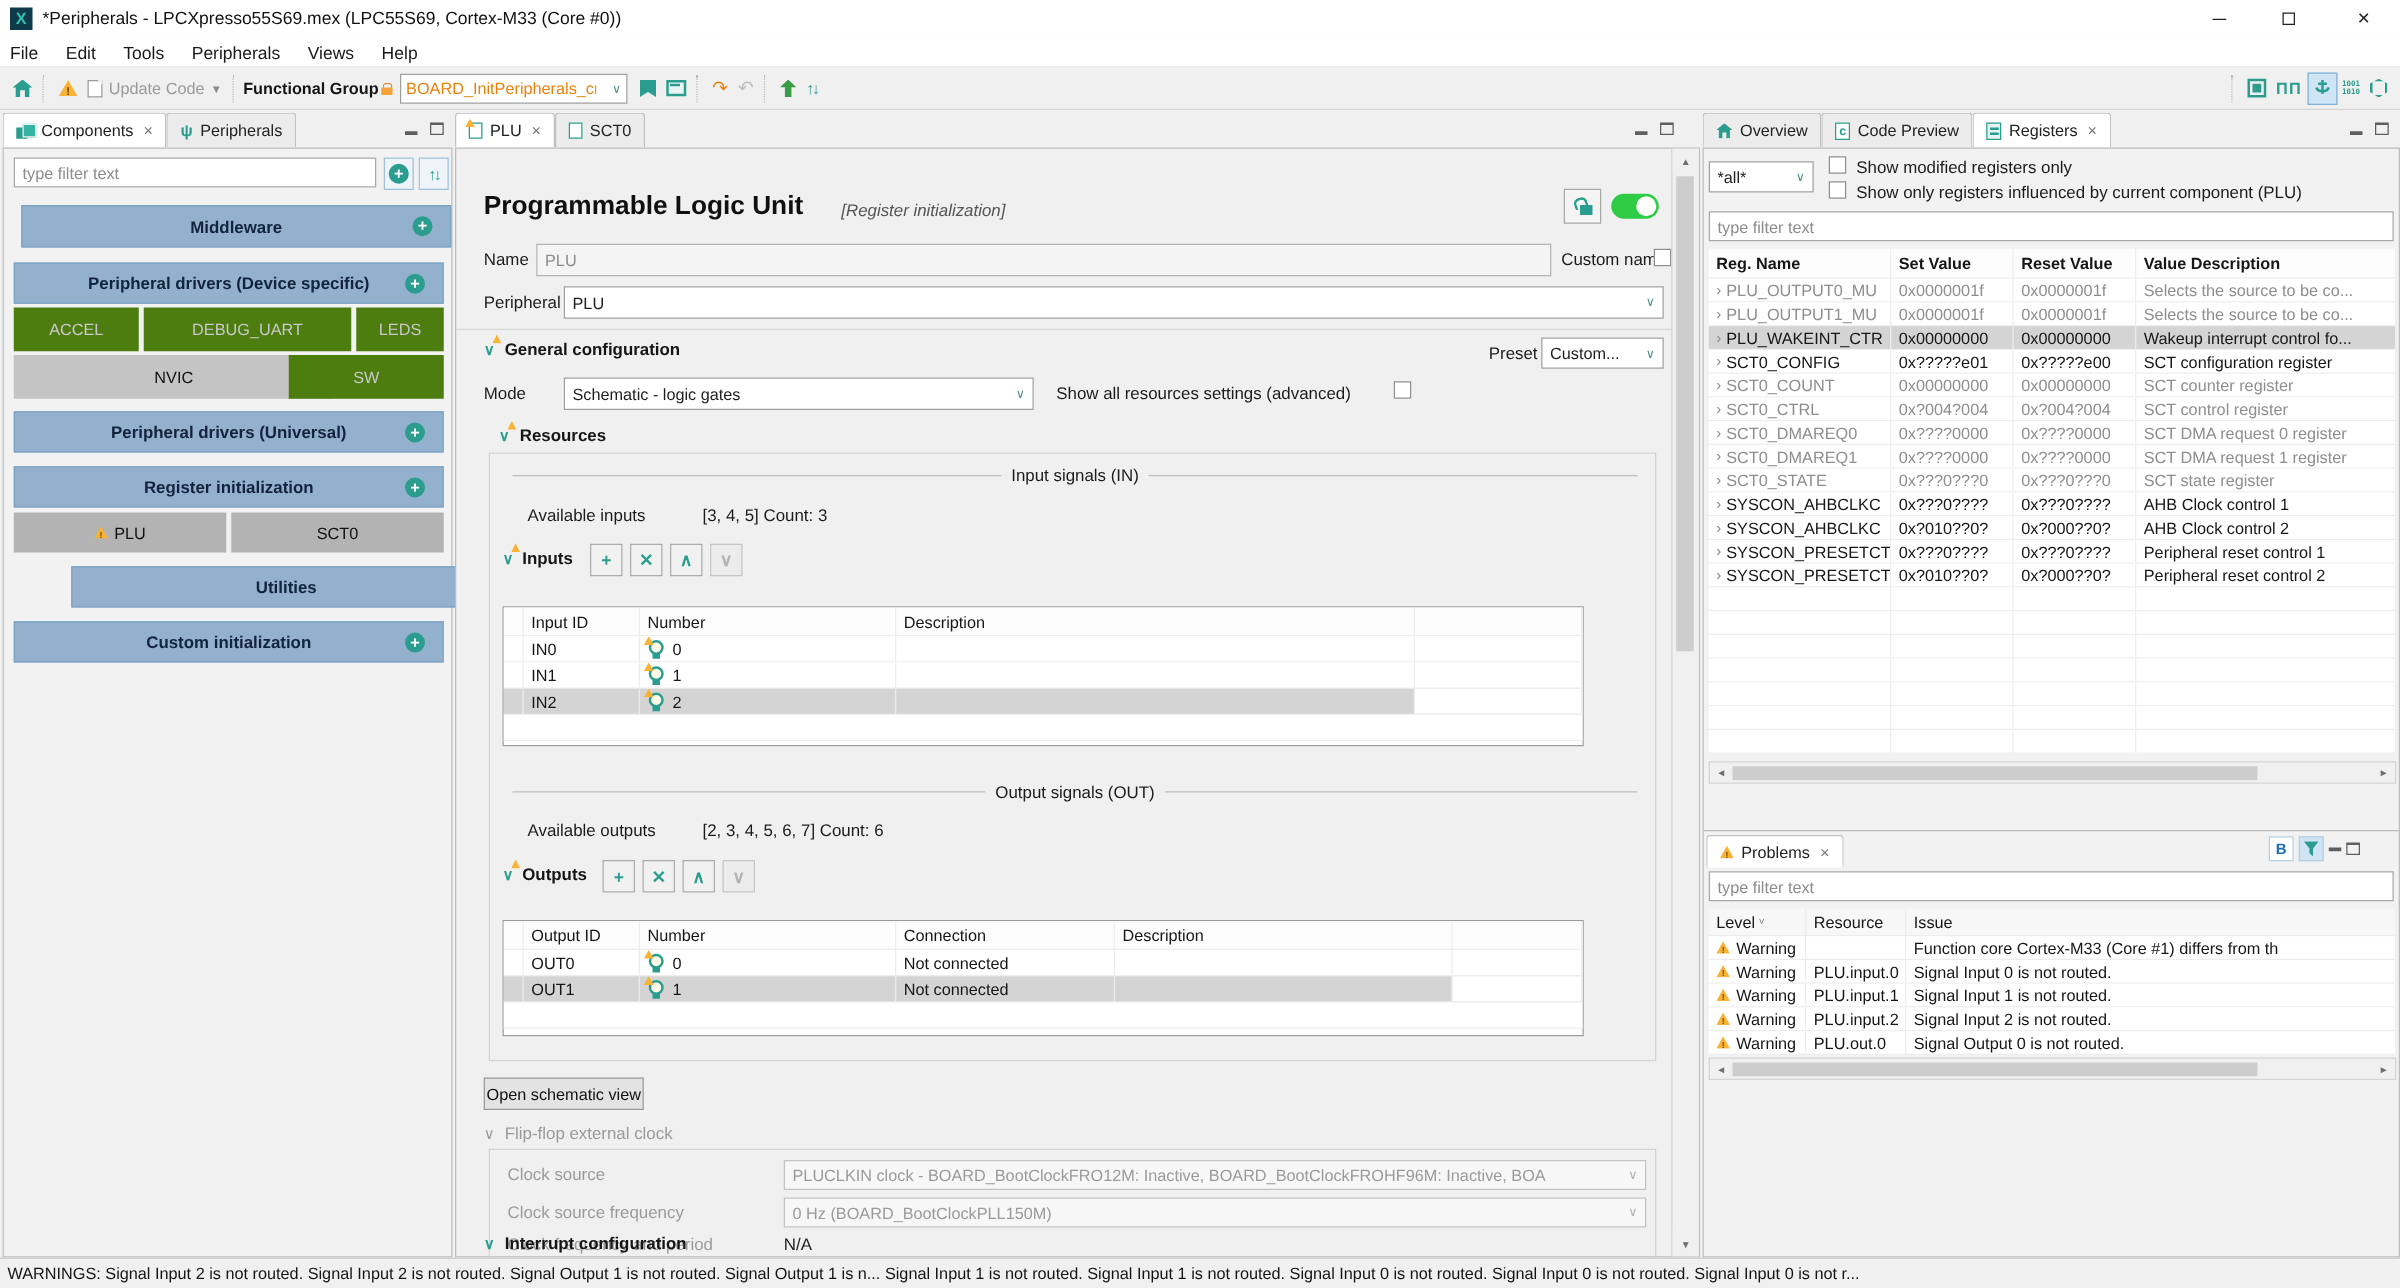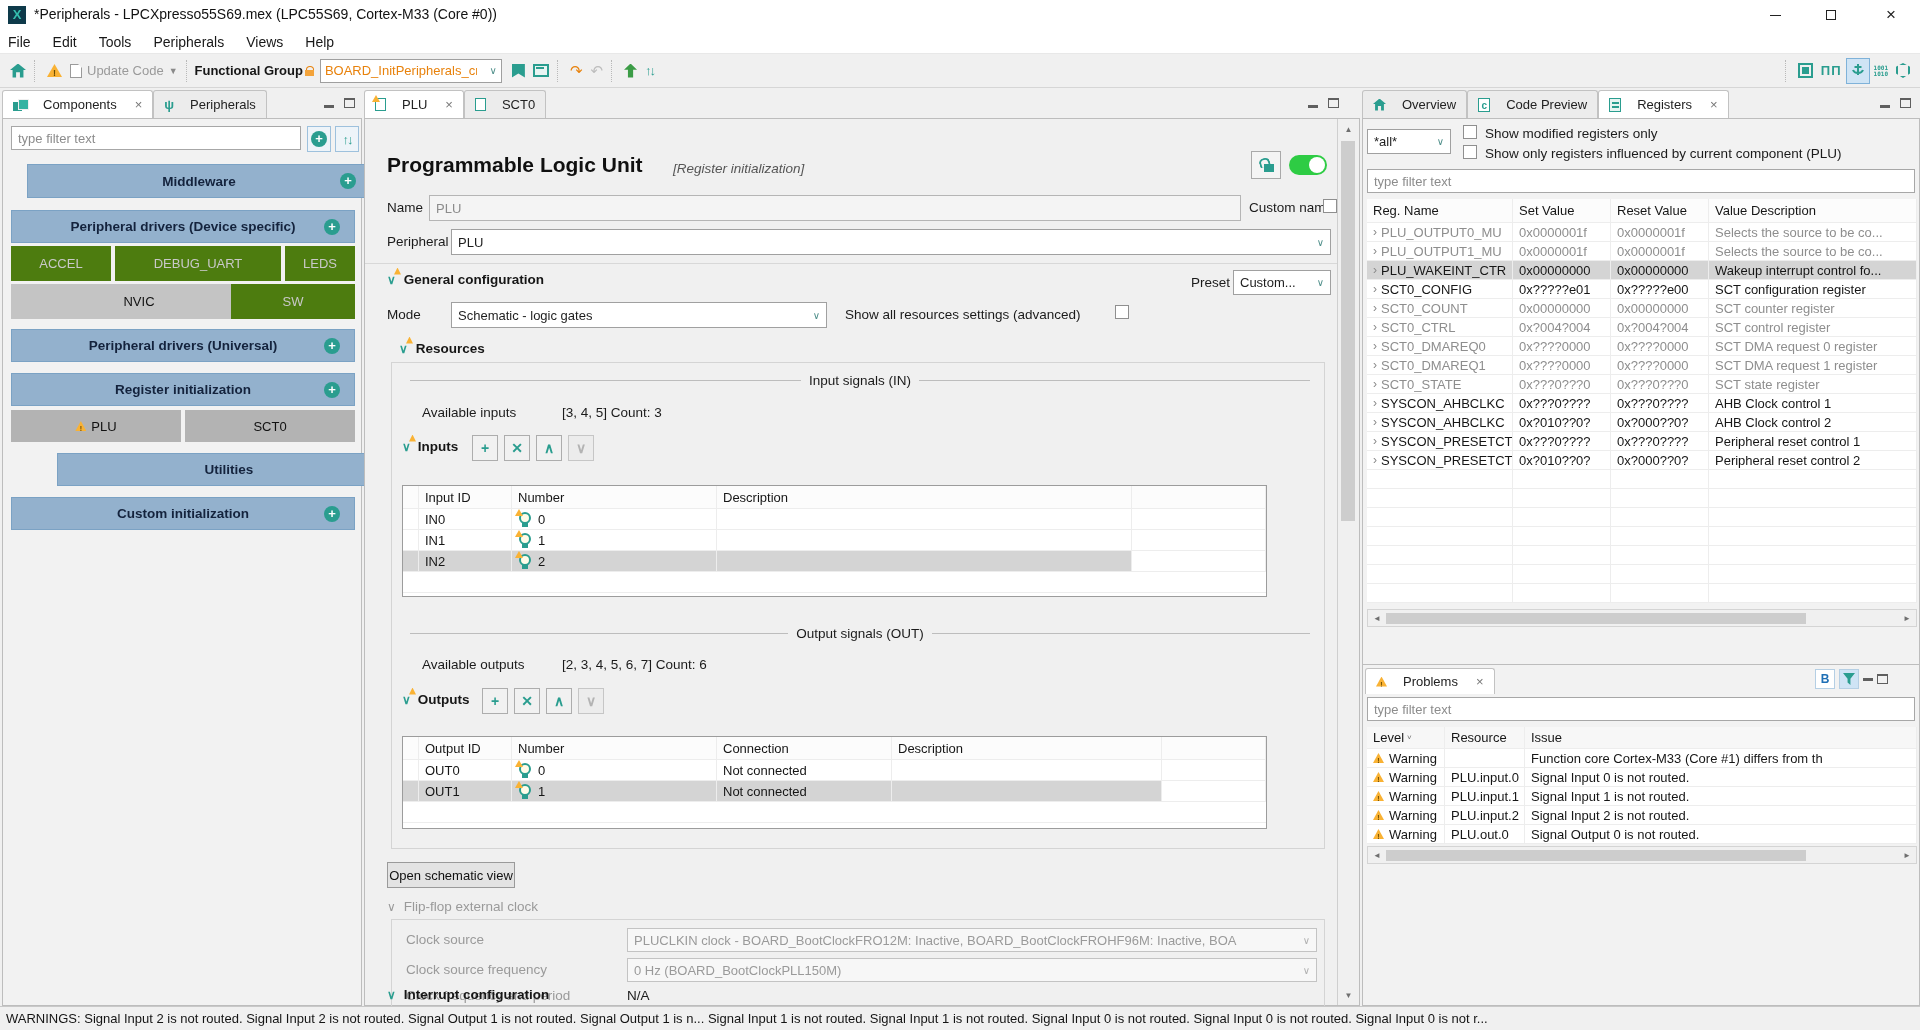--- a/index.html
+++ b/index.html
@@ -57,21 +57,21 @@
   #toolbar-right { margin-left:auto; display:flex; align-items:center; padding-right:6px; }
   .chip-ico { width:15px; height:15px; border:2px solid #2a9d8f; position:relative; }
   .chip-ico::after { content:''; position:absolute; left:2px; top:2px; width:7px; height:7px; background:#2a9d8f; }
   .pins-ico { color:#2a9d8f; font-weight:bold; font-size:13px; letter-spacing:1px; }
   .tbtn.pressed { background:#cfe4f5; border:1px solid #7fb2d9; }
   .binary-ico { font-family:"DejaVu Sans Mono", monospace; font-size:6px; line-height:6px; color:#2a9d8f; font-weight:bold; }
   .shield-ico { width:14px; height:15px; border:2px solid #2a9d8f; clip-path:polygon(50% 0,100% 25%,100% 70%,50% 100%,0 70%,0 25%); background:transparent; }
 
   
   .pane-tabs { position:absolute; height:28px; display:flex; align-items:flex-end; }
-  .tab { display:flex; align-items:center; gap:16px; height:28px; padding:0 10px; border:1px solid #c2c2c2;
+  .tab { display:flex; align-items:center; gap:6px; height:28px; padding:0 10px; border:1px solid #c2c2c2;
          border-bottom:none; border-radius:3px 3px 0 0; background:#ececec; color:#222; font-size:13px; }
   .tab.active { background:#ffffff; }
   .tab .x { color:#777; font-size:13px; margin-left:2px; }
   .minmax { position:absolute; top:8px; display:flex; gap:10px; align-items:center; }
   .ico-min { width:10px; height:3px; background:#5f5f5f; margin-top:7px; }
   .ico-max { width:11px; height:10px; border:1px solid #5f5f5f; border-top:2px solid #5f5f5f; }
   .filter-input { background:#fff; border:1px solid #a7a7a7; height:24px; padding:0 6px; font-size:13px;
                   color:#1e1e1e; font-family:"Liberation Sans", sans-serif; }
   .filter-input::placeholder { color:#8c8c8c; }
   .cb { display:inline-block; width:14px; height:14px; border:1px solid #8f8f8f; background:#fff; }
@@ -292,21 +292,21 @@
     </div>
     <div id="left-body">
       <input class="filter-input" style="position: absolute; left: 8px; top: 7px; width: 290px;" placeholder="type filter text">
       <div class="roundbtn" style="left:304px; top:7px;">
           <span class="plus-circle">+</span>
         </div>
       <div class="roundbtn" style="left:332px; top:7px;">
           <span class="sort-ico">↑↓</span>
         </div>
 
-      <div class="acc-btn" style="left:24px; top:45px; width:344px; height:34px;align-items:center;">
+      <div class="acc-btn" style="left:14px; top:45px; width:344px; height:34px;align-items:center;">
         <span>Middleware</span>
         <span class="plus-circle">+</span>
       </div>
       <div class="acc-btn" style="left:8px; top:91px; width:344px; height:33px;">
         <span>Peripheral drivers (Device specific)</span>
         <span class="plus-circle">+</span>
       </div>
       <div class="gbtn dark" style="left:8px; top:127px; width:100px; height:35px;">
           <span>ACCEL</span>
         </div>
@@ -587,21 +587,21 @@
         <span class="combo-chev">∨</span>
       </div>
       <span class="cb" style="position:absolute; left:100px; top:6px;"></span>
       <div class="form-label" style="left:122px; top:7px;">Show modified registers only</div>
       <span class="cb" style="position:absolute; left:100px; top:26px;"></span>
       <div class="form-label" style="left:122px; top:27px;">Show only registers influenced by current component (PLU)</div>
 
       <input class="filter-input" style="position: absolute; left: 4px; top: 50px; width: 548px;" placeholder="type filter text">
 
       <div style="position:absolute; left:4px; top:80px; width:550px;">
-        <div class="trow head reg-grid" style="height:24px;">
+        <div class="trow head reg-grid" style="height:24px;font-weight:bold;">
           <span>Reg. Name</span>
           <span>Set Value</span>
           <span>Reset Value</span>
           <span>Value Description</span>
         </div>
         <div id="registers-body">
             <div class="trow reg-grid dim" style="height: 19px;">
               <span><span class="exp">›</span>PLU_OUTPUT0_MU</span>
               <span>0x0000001f</span>
               <span>0x0000001f</span>

